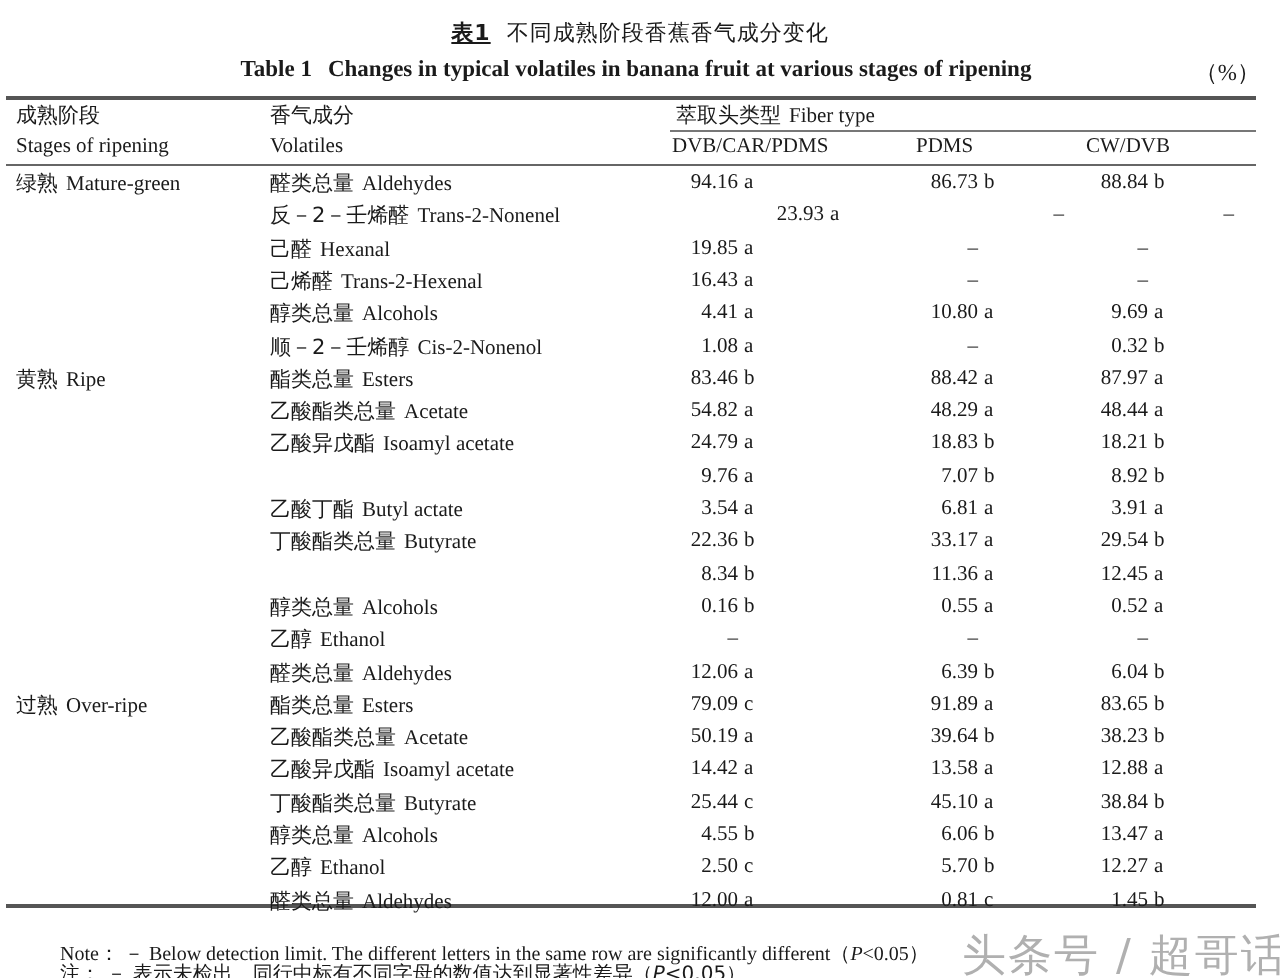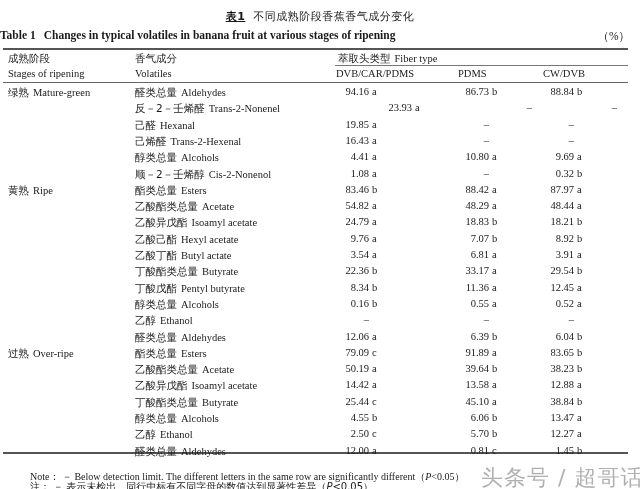--- a/index.html
+++ b/index.html
@@ -7,21 +7,21 @@
     width: 640px; height: 489px; background: #ffffff; position: relative;
     overflow: hidden; color: #1a1a1a;
     font-family: "Liberation Serif", "DejaVu Serif", serif;
   }
   .title-cn {
     position: absolute; top: 9px; left: 0; width: 640px; text-align: center;
     font-family: "DejaVu Sans", sans-serif; font-size: 11px; letter-spacing: 0.5px;
   }
   .title-cn .tnum { font-weight: bold; margin-right: 8px; text-decoration: underline; }
   .title-en {
-    position: absolute; top: 29px; left: 0; width: 612px; text-align: left;
+    position: absolute; top: 29px; left: 12px; width: 612px; text-align: center;
     font-size: 11.5px; font-weight: bold;
   }
   .title-en .tnum { margin-right: 8px; }
   .unit {
     position: absolute; top: 29px; right: 10px; font-size: 11.5px;
   }
   .rule { position: absolute; left: 3px; width: 625px; background: #555; }
   .rule.top { top: 48px; height: 2px; }
   .rule.mid { top: 65px; left: 335px; width: 293px; height: 1px; background: #777; }
   .rule.head { top: 82px; height: 1px; background: #666; }
@@ -147,42 +147,40 @@
     </div>
     <div class="row" style="top: 215.4px;">
       <div class="cell stage"><span class="cn"></span><span></span></div>
       <div class="cell vol"><span class="cn">乙酸异戊酯</span><span>Isoamyl acetate</span></div>
       <div class="cell v v1"><span class="num">24.79</span><span class="letter">a</span></div>
       <div class="cell v v2"><span class="num">18.83</span><span class="letter">b</span></div>
       <div class="cell v v3"><span class="num">18.21</span><span class="letter">b</span></div>
     </div>
     <div class="row" style="top: 231.7px;">
       <div class="cell stage"><span class="cn"></span><span></span></div>
-      <div class="cell vol"><span class="cn">乙酸己酯</span><span>Hexyl acetate</span></div>
       <div class="cell v v1"><span class="num">9.76</span><span class="letter">a</span></div>
       <div class="cell v v2"><span class="num">7.07</span><span class="letter">b</span></div>
       <div class="cell v v3"><span class="num">8.92</span><span class="letter">b</span></div>
     </div>
     <div class="row" style="top: 248px;">
       <div class="cell stage"><span class="cn"></span><span></span></div>
       <div class="cell vol"><span class="cn">乙酸丁酯</span><span>Butyl actate</span></div>
       <div class="cell v v1"><span class="num">3.54</span><span class="letter">a</span></div>
       <div class="cell v v2"><span class="num">6.81</span><span class="letter">a</span></div>
       <div class="cell v v3"><span class="num">3.91</span><span class="letter">a</span></div>
     </div>
     <div class="row" style="top: 264.3px;">
       <div class="cell stage"><span class="cn"></span><span></span></div>
       <div class="cell vol"><span class="cn">丁酸酯类总量</span><span>Butyrate</span></div>
       <div class="cell v v1"><span class="num">22.36</span><span class="letter">b</span></div>
       <div class="cell v v2"><span class="num">33.17</span><span class="letter">a</span></div>
       <div class="cell v v3"><span class="num">29.54</span><span class="letter">b</span></div>
     </div>
     <div class="row" style="top: 280.6px;">
       <div class="cell stage"><span class="cn"></span><span></span></div>
-      <div class="cell vol"><span class="cn">丁酸戊酯</span><span>Pentyl butyrate</span></div>
       <div class="cell v v1"><span class="num">8.34</span><span class="letter">b</span></div>
       <div class="cell v v2"><span class="num">11.36</span><span class="letter">a</span></div>
       <div class="cell v v3"><span class="num">12.45</span><span class="letter">a</span></div>
     </div>
     <div class="row" style="top: 296.9px;">
       <div class="cell stage"><span class="cn"></span><span></span></div>
       <div class="cell vol"><span class="cn">醇类总量</span><span>Alcohols</span></div>
       <div class="cell v v1"><span class="num">0.16</span><span class="letter">b</span></div>
       <div class="cell v v2"><span class="num">0.55</span><span class="letter">a</span></div>
       <div class="cell v v3"><span class="num">0.52</span><span class="letter">a</span></div>

